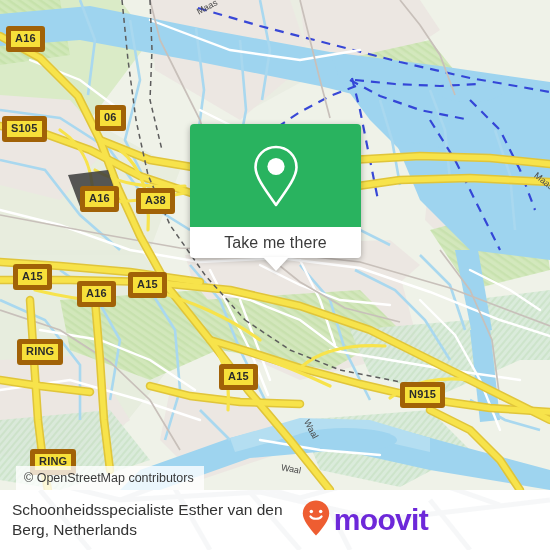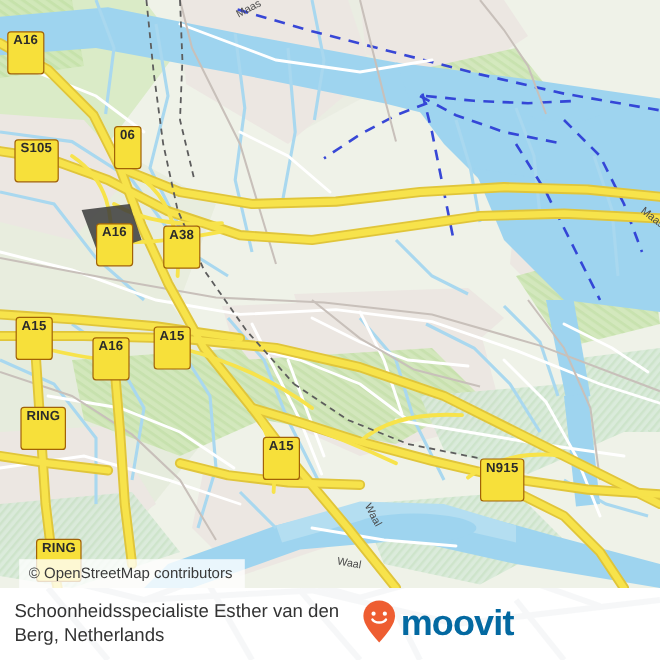--- a/index.html
+++ b/index.html
@@ -11,28 +11,28 @@
   #app{position:relative;width:550px;height:550px;overflow:hidden;background:#fff;}
 
   
   .map-area{position:absolute;left:0;top:0;width:550px;height:490px;overflow:hidden;background:#eef3e6;}
   .map-svg{position:absolute;left:0;top:0;width:550px;height:490px;display:block;}
 
   
   .shield{
     position:absolute;
     background:#f7e03a;
-    border:1px solid #a16207;
+    border:5px solid #a16207;
     border-radius:3px;
     color:#2b2b2b;
     font-family:"Liberation Sans", sans-serif;
     font-size:11px;
     font-weight:700;
     line-height:13px;
-    padding:1px 4px 20px 4px;
+    padding:1px 4px 2px 4px;
     white-space:nowrap;
     letter-spacing:0.2px;
     box-sizing:border-box;
   }
 
   
   .water-label{
     position:absolute;
     color:#4a4a4a;
     font-size:9px;
@@ -108,21 +108,21 @@
   .footer-inner{position:relative;width:442px;height:60px;display:flex;align-items:center;justify-content:space-between;padding:0 14px 0 12px;box-sizing:border-box;}
   .place-title{
     color:#333333;
     font-size:15.5px;
     line-height:20px;
     font-family:"Liberation Sans", sans-serif;
     max-width:400px;
   }
   .brand{display:flex;align-items:center;gap:3px;}
   .brand-word{
-    color:#0369a1;
+    color:#6d28d9;
     font-size:30px;
     font-weight:700;
     letter-spacing:-0.7px;
     font-family:"Liberation Sans", sans-serif;
     line-height:30px;
   }
 </style>
 </head>
 <body>
 
@@ -295,40 +295,54 @@
         <path d="M122,0 L128,60 L136,120 L148,175 L170,225 L205,275 L245,320"></path>
         <path d="M245,320 L290,350 L340,370 L400,382"></path>
         <path d="M150,0 L152,50 L150,100 L162,150"></path>
       </g>
 
       <polygon points="68,175 108,170 118,200 82,212" fill="#3b3b3b" opacity="0.85"></polygon>
     </svg>
 
     <div>
       <div class="shield" style="left:6px;top:26px;">A16</div>
-      <div class="shield" style="left:12px;top:116px;">S105</div>
+      <div class="shield" style="left:2px;top:116px;">S105</div>
       <div class="shield" style="left:80px;top:186px;">A16</div>
       <div class="shield" style="left:136px;top:188px;">A38</div>
       <div class="shield" style="left:95px;top:105px;">06</div>
       <div class="shield" style="left:77px;top:281px;">A16</div>
       <div class="shield" style="left:13px;top:264px;">A15</div>
       <div class="shield" style="left:128px;top:272px;">A15</div>
       <div class="shield" style="left:17px;top:339px;">RING</div>
       <div class="shield" style="left:30px;top:449px;">RING</div>
       <div class="shield" style="left:219px;top:364px;">A15</div>
       <div class="shield" style="left:400px;top:382px;">N915</div>
     </div>
 
     <div>
       <div class="water-label" style="left:196px;top:2px;transform:rotate(-28deg);">Maas</div>
       <div class="water-label" style="left:301px;top:424px;transform:rotate(62deg);">Waal</div>
       <div class="water-label" style="left:281px;top:464px;transform:rotate(10deg);">Waal</div>
       <div class="water-label" style="left:533px;top:176px;transform:rotate(38deg);">Maas</div>
     </div>
 
+    <div class="callout">
+      <div class="callout-top">
+        <span>
+          <svg class="pin-icon" width="54" height="66" viewBox="0 0 54 66" aria-hidden="true">
+            <path d="M27 4 C15.5 4 6.5 13 6.5 24.3 C6.5 33 14 44 27 62 C40 44 47.5 33 47.5 24.3 C47.5 13 38.5 4 27 4 Z" fill="none" stroke="#ffffff" stroke-width="2.6" stroke-linejoin="round"></path>
+            <circle cx="27" cy="23.5" r="8.6" fill="#ffffff"></circle>
+          </svg>
+        </span>
+      </div>
+      <div class="callout-bottom">
+        <span class="callout-label">Take me there</span>
+      </div>
+      <div class="callout-tail"></div>
+    </div>
 
     <div class="attrib">
       <span>© OpenStreetMap contributors</span>
     </div>
   </div>
 
   <div class="footer">
     <svg class="footer-watermark" viewBox="0 0 550 550" preserveAspectRatio="none">
       <g stroke="#8a9aa8" fill="none" stroke-width="5">
         <path d="M0,470 L120,500 L260,492 L380,520 L550,500"></path>

